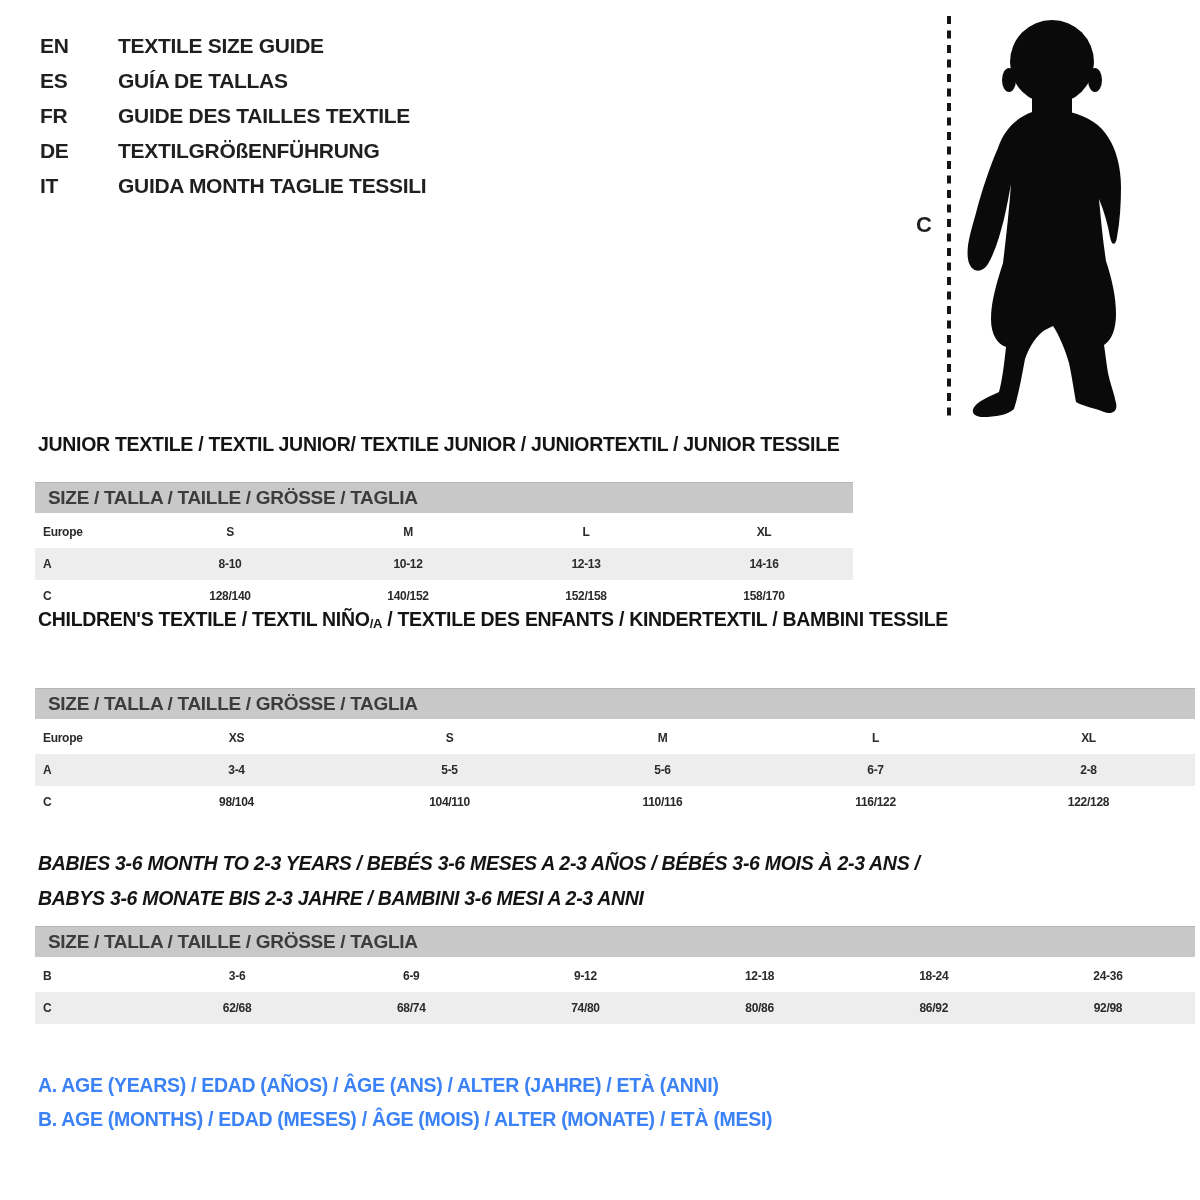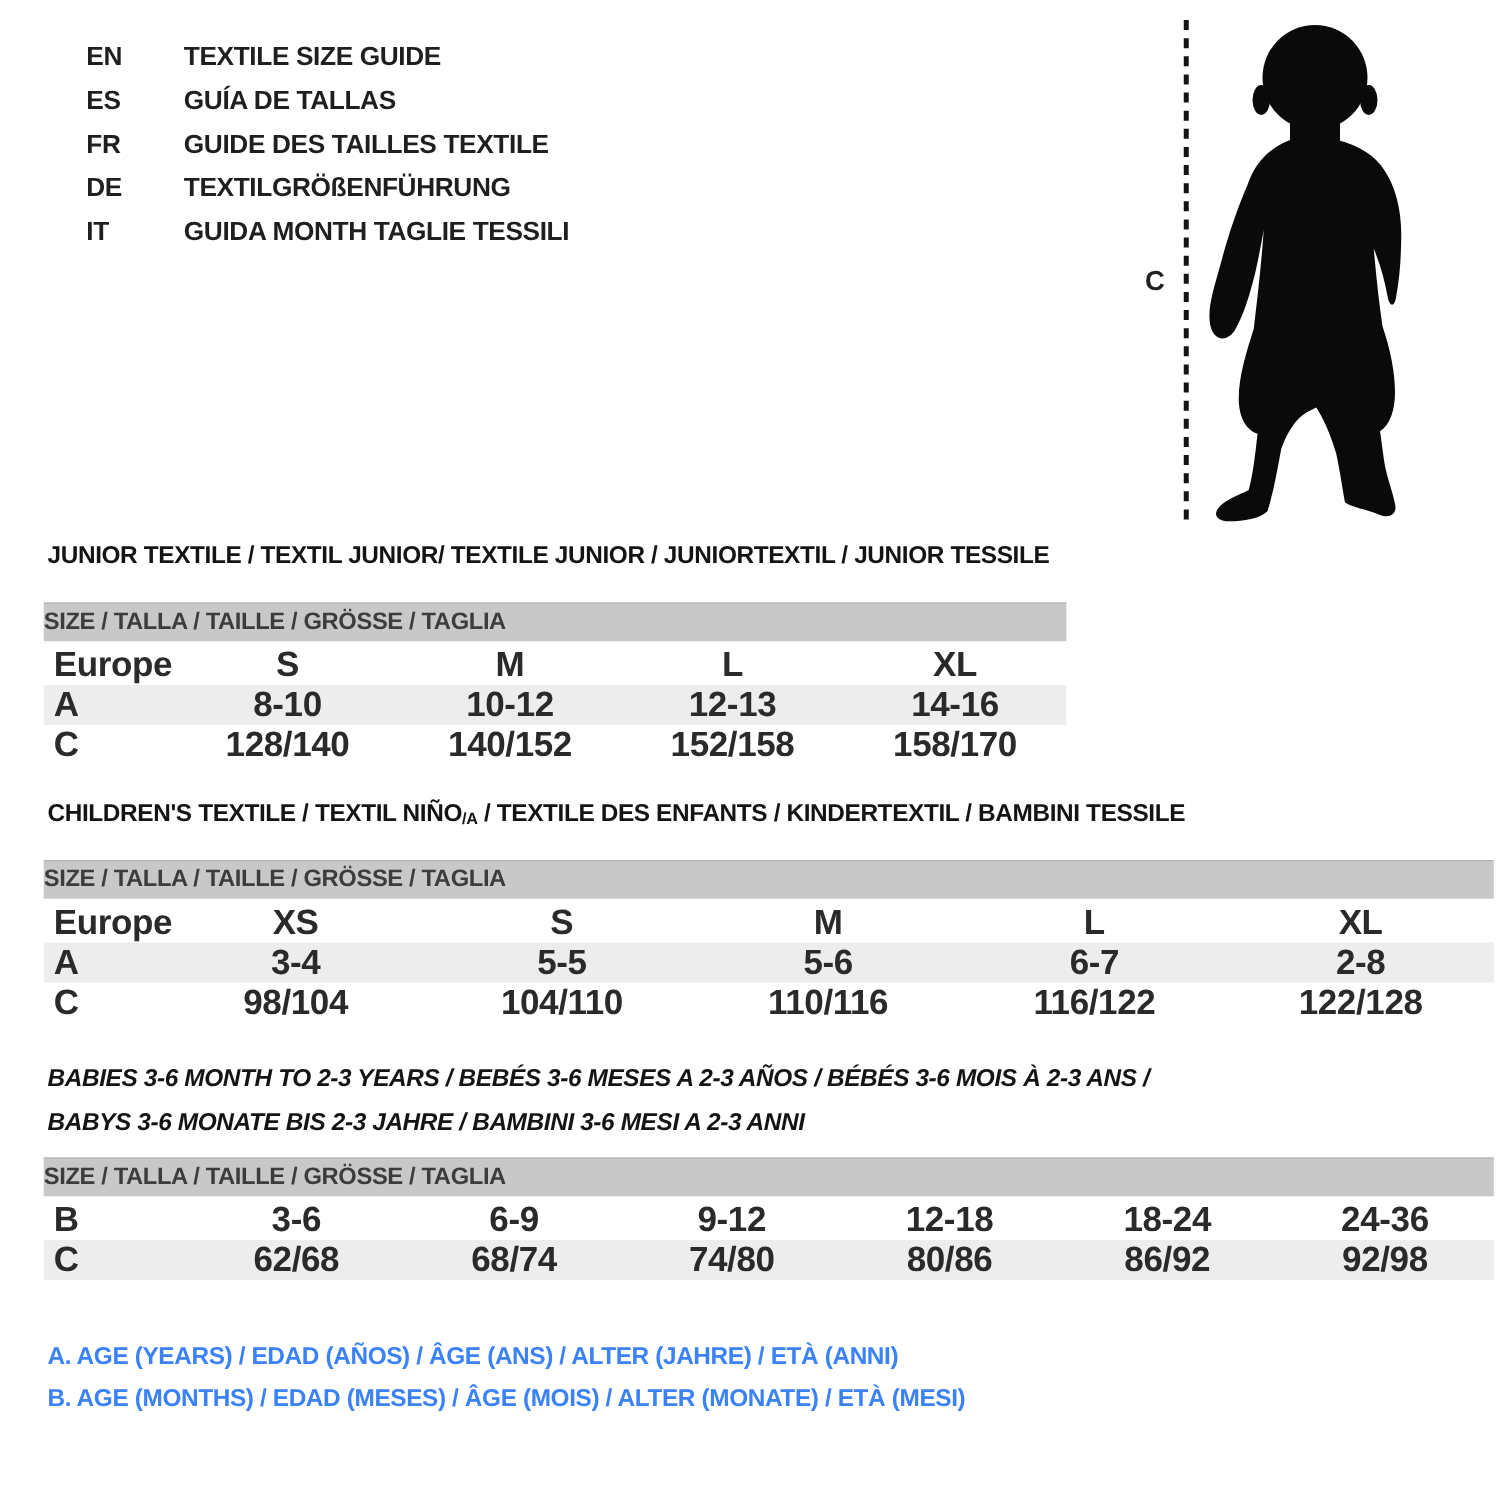--- a/index.html
+++ b/index.html
@@ -7,54 +7,54 @@
     width:1200px;height:1200px;position:relative;overflow:hidden;
     background:#ffffff;
     font-family:"Liberation Sans","DejaVu Sans",sans-serif;
     color:var(--text,#1f1f1f);
     -webkit-font-smoothing:antialiased;
   }
   .abs{position:absolute;}
 
   
   .lang-block{left:40px;top:28px;}
-  .lang-row{display:flex;height:35px;align-items:center;margin-left:29px;}
+  .lang-row{display:flex;height:35px;align-items:center;}
   .lang-code{width:78px;font-size:21px;font-weight:bold;letter-spacing:-0.3px;}
   .lang-title{font-size:21px;font-weight:bold;letter-spacing:-0.3px;white-space:nowrap;}
 
   
   .measure-label{left:910px;top:212px;width:28px;text-align:center;
     font-size:22px;font-weight:bold;}
   .dash-line{left:946px;top:16px;}
   .silhouette{left:964px;top:16px;}
   .silhouette *{fill:var(--silhouette,#0a0a0a);}
 
   
   .section-title{font-size:19.5px;font-weight:bold;letter-spacing:-0.3px;
     white-space:nowrap;color:#141414;}
   .section-title .subscript{font-size:13px;font-weight:bold;position:relative;bottom:-2px;}
 
   
   .size-table{box-sizing:border-box;}
   .size-bar{height:30px;line-height:30px;background:var(--table_header_bg,#c8c8c8);
     color:#3c3c3c;font-size:19px;font-weight:bold;letter-spacing:-0.3px;
-    padding-left:0;margin-bottom:3px;border-top:1px solid #b5b5b5;}
+    padding-left:13px;margin-bottom:3px;border-top:1px solid #b5b5b5;}
   .trow{display:flex;height:32px;align-items:center;
-    font-size:28px;font-weight:bold;letter-spacing:-0.3px;color:#2a2a2a;}
+    font-size:12px;font-weight:bold;letter-spacing:-0.3px;color:#2a2a2a;}
   .trow.alt{background:var(--row_alt_bg,#ededed);}
   .tlabel{padding-left:8px;box-sizing:border-box;}
   .jr .tlabel{width:106px;}
   .ch .tlabel{width:95px;}
   .bb .tlabel{width:115px;}
   .tcell{flex:1 1 0;text-align:center;}
 
   .tbl-junior{left:35px;top:482px;width:818px;}
   .title-junior{left:38px;top:433px;}
   .tbl-children{left:35px;top:688px;width:1160px;}
-  .title-children{left:38px;top:640px;}
+  .title-children{left:38px;top:608px;}
   .tbl-babies{left:35px;top:926px;width:1160px;}
   .title-babies{left:38px;top:846px;line-height:35px;font-style:italic;}
 
   
   .legend{left:38px;top:1068px;}
   .legend-line{font-size:19.5px;font-weight:bold;letter-spacing:-0.3px;
     line-height:34px;white-space:nowrap;color:#3b82f6;}
 </style>
 </head>
 <body>

